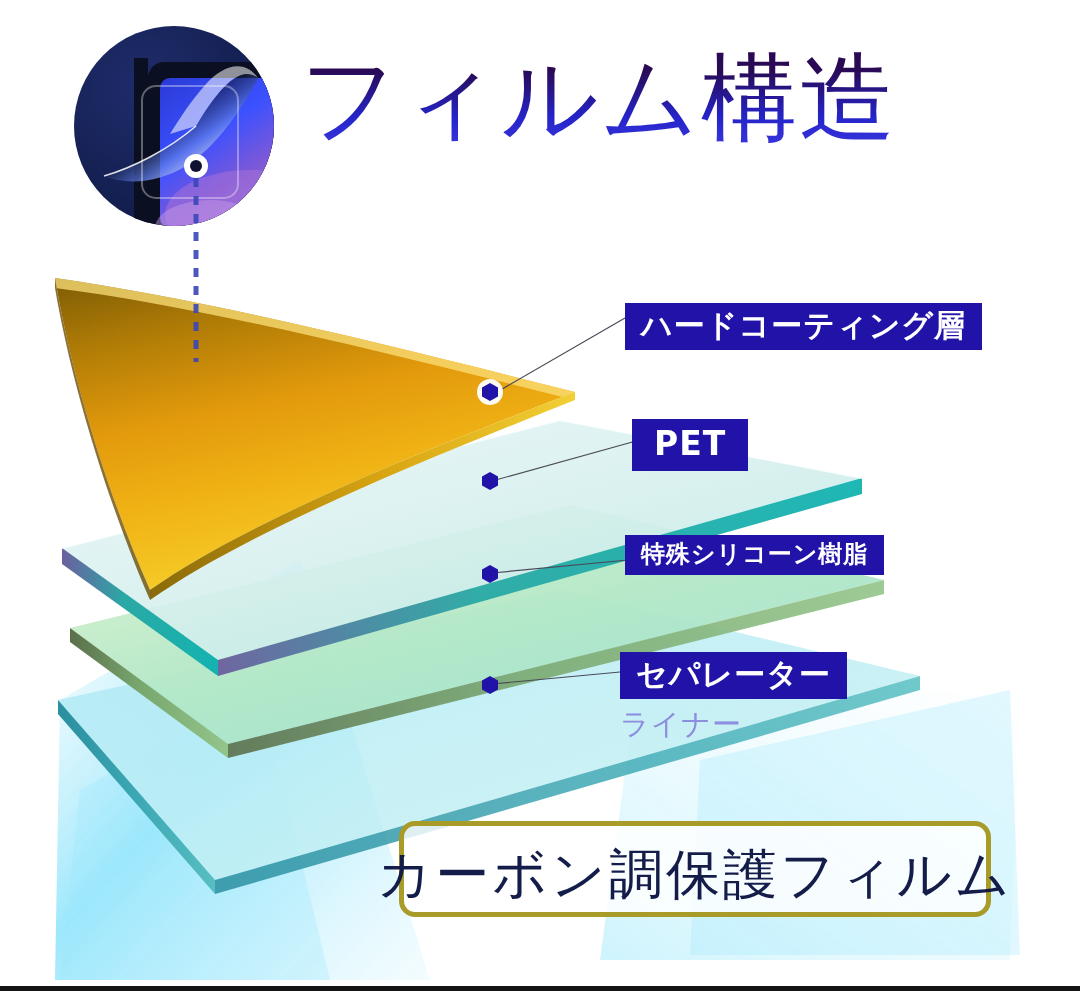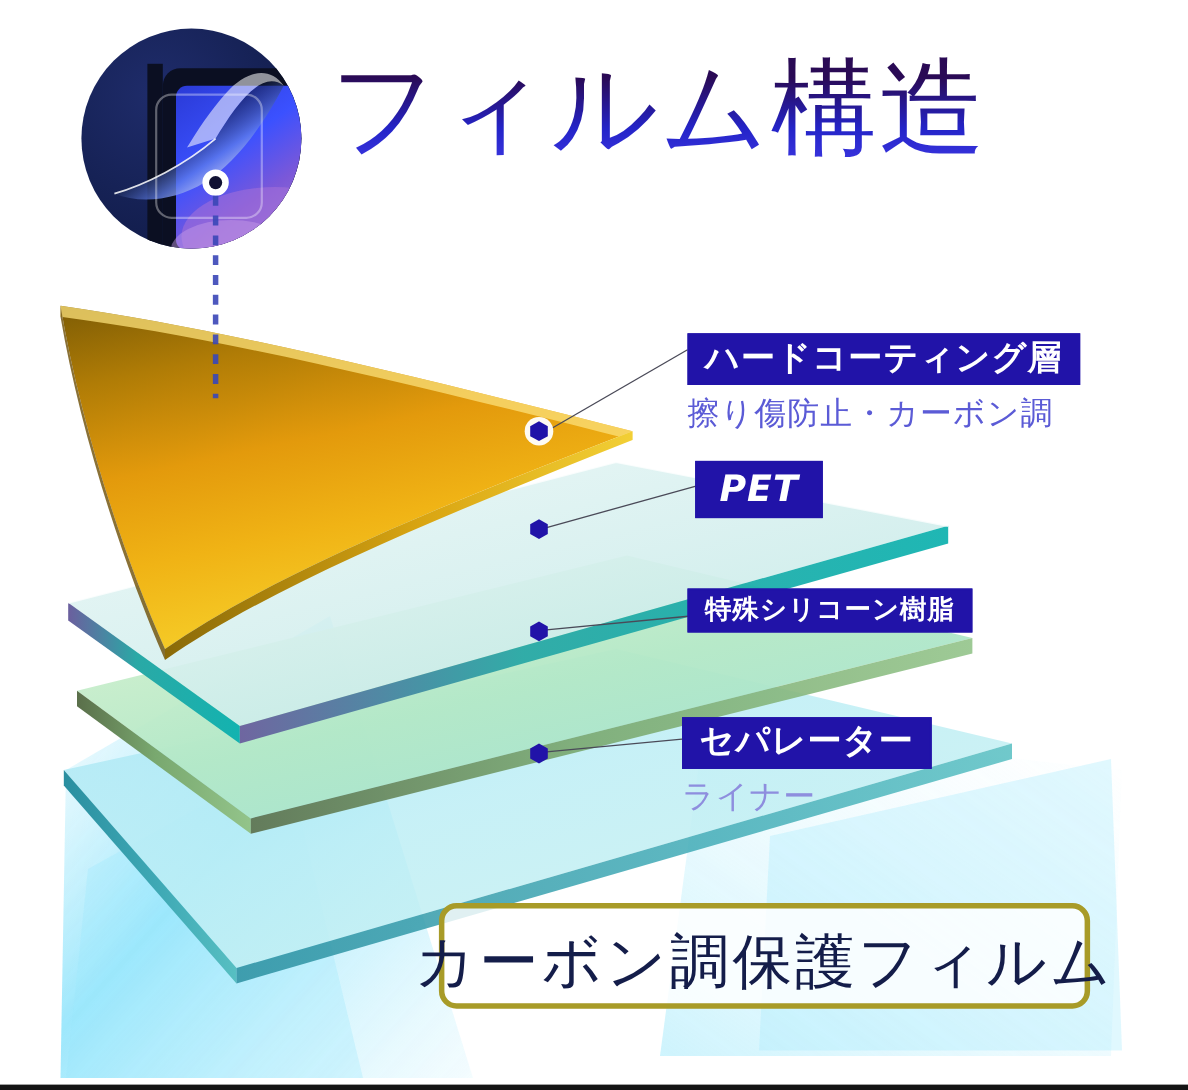--- a/index.html
+++ b/index.html
@@ -216,24 +216,23 @@
 
     <line x1="196" y1="178" x2="196" y2="362" stroke="#3a47b8" stroke-width="5" stroke-dasharray="9 9" stroke-linecap="butt" opacity="0.9"></line>
   </svg>
 
   <div class="title-block">
     <div class="main-title">フィルム構造</div>
   </div>
 
   <div class="callout" style="left:625px;top:303px;">
     <div class="chip hc">ハードコーティング層</div>
-    <div class="sub">擦り傷防止・カーボン調</div>
-  </div>
-
-  <div class="callout" style="left:632px;top:419px;font-style:italic;">
+  </div>
+
+  <div class="callout" style="left:632px;top:419px;">
     <div class="chip pet">PET</div>
   </div>
 
   <div class="callout" style="left:625px;top:535px;">
     <div class="chip sil">特殊シリコーン樹脂</div>
   </div>
 
   <div class="callout" style="left:620px;top:652px;">
     <div class="chip sep">セパレーター</div>
     <div class="sub thin">ライナー</div>

